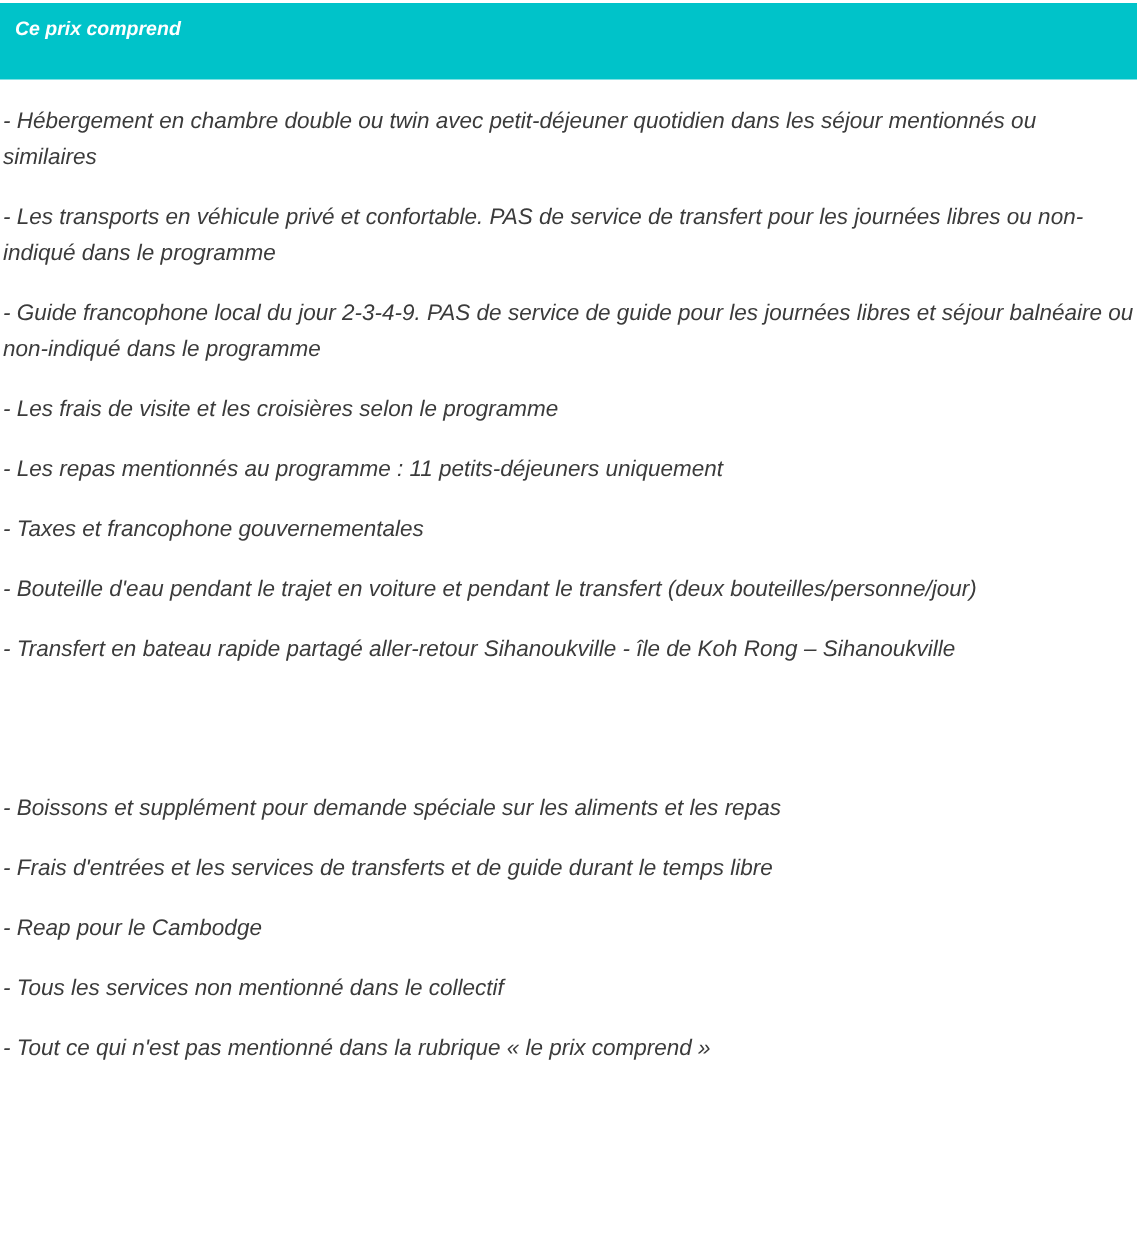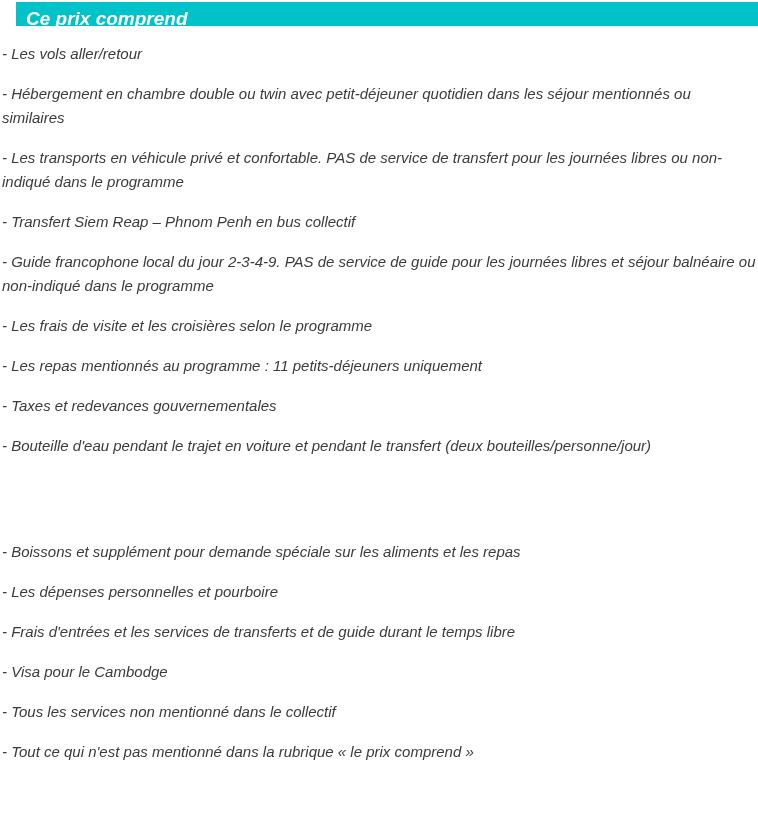--- a/index.html
+++ b/index.html
@@ -14,62 +14,60 @@
     color: var(--text, #3b3b3b);
     position: relative;
   }
   .section {
     padding-top: 2px;
   }
   .section + .section {
     margin-top: 40px;
   }
   .section-bar {
-    margin-left: 16px;
+    margin-left: 0;
     background: var(--accent, #00c3c9);
     color: #ffffff;
     font-style: italic;
     font-weight: bold;
-    font-size: 19px;
+    font-size: 13px;
     line-height: 33px;
-    height: 24px;
+    height: 51px;
     padding-left: 10px;
     box-sizing: border-box;
   }
   .items {
     padding: 16px 2px 8px 2px;
   }
   .items p {
     margin: 0 0 16px 0;
     font-style: italic;
     font-size: 15px;
     line-height: 24px;
     color: var(--text, #3b3b3b);
   }
 </style>
 </head>
 <body>
 
 <section class="section">
   <div class="section-bar">Ce prix comprend</div>
   <div class="items">
-    <p>- Les vols aller/retour</p>
     <p>- Hébergement en chambre double ou twin avec petit-déjeuner quotidien dans les séjour mentionnés ou similaires</p>
     <p>- Les transports en véhicule privé et confortable. PAS de service de transfert pour les journées libres ou non-indiqué dans le programme</p>
-    <p>- Transfert Siem Reap – Phnom Penh en bus collectif</p>
     <p>- Guide francophone local du jour 2-3-4-9. PAS de service de guide pour les journées libres et séjour balnéaire ou non-indiqué dans le programme</p>
     <p>- Les frais de visite et les croisières selon le programme</p>
     <p>- Les repas mentionnés au programme : 11 petits-déjeuners uniquement</p>
-    <p>- Taxes et redevances gouvernementales</p>
+    <p>- Taxes et francophone gouvernementales</p>
     <p>- Bouteille d'eau pendant le trajet en voiture et pendant le transfert (deux bouteilles/personne/jour)</p>
+    <p>- Transfert en bateau rapide partagé aller-retour Sihanoukville - île de Koh Rong – Sihanoukville</p>
   </div>
 </section>
 
 <section class="section">
   <div class="items">
     <p>- Boissons et supplément pour demande spéciale sur les aliments et les repas</p>
-    <p>- Les dépenses personnelles et pourboire</p>
     <p>- Frais d'entrées et les services de transferts et de guide durant le temps libre</p>
-    <p>- Visa pour le Cambodge</p>
+    <p>- Reap pour le Cambodge</p>
     <p>- Tous les services non mentionné dans le collectif</p>
     <p>- Tout ce qui n'est pas mentionné dans la rubrique « le prix comprend »</p>
   </div>
 </section>
 
 </body></html>

